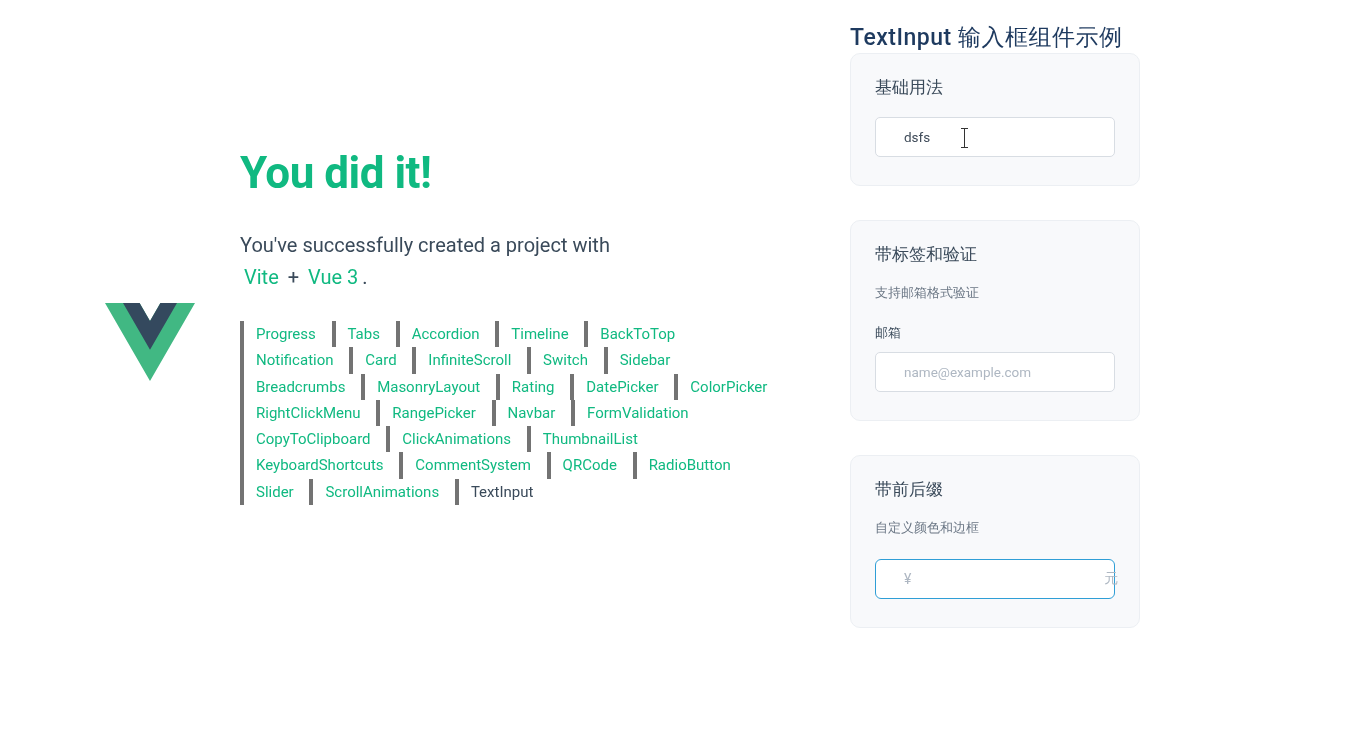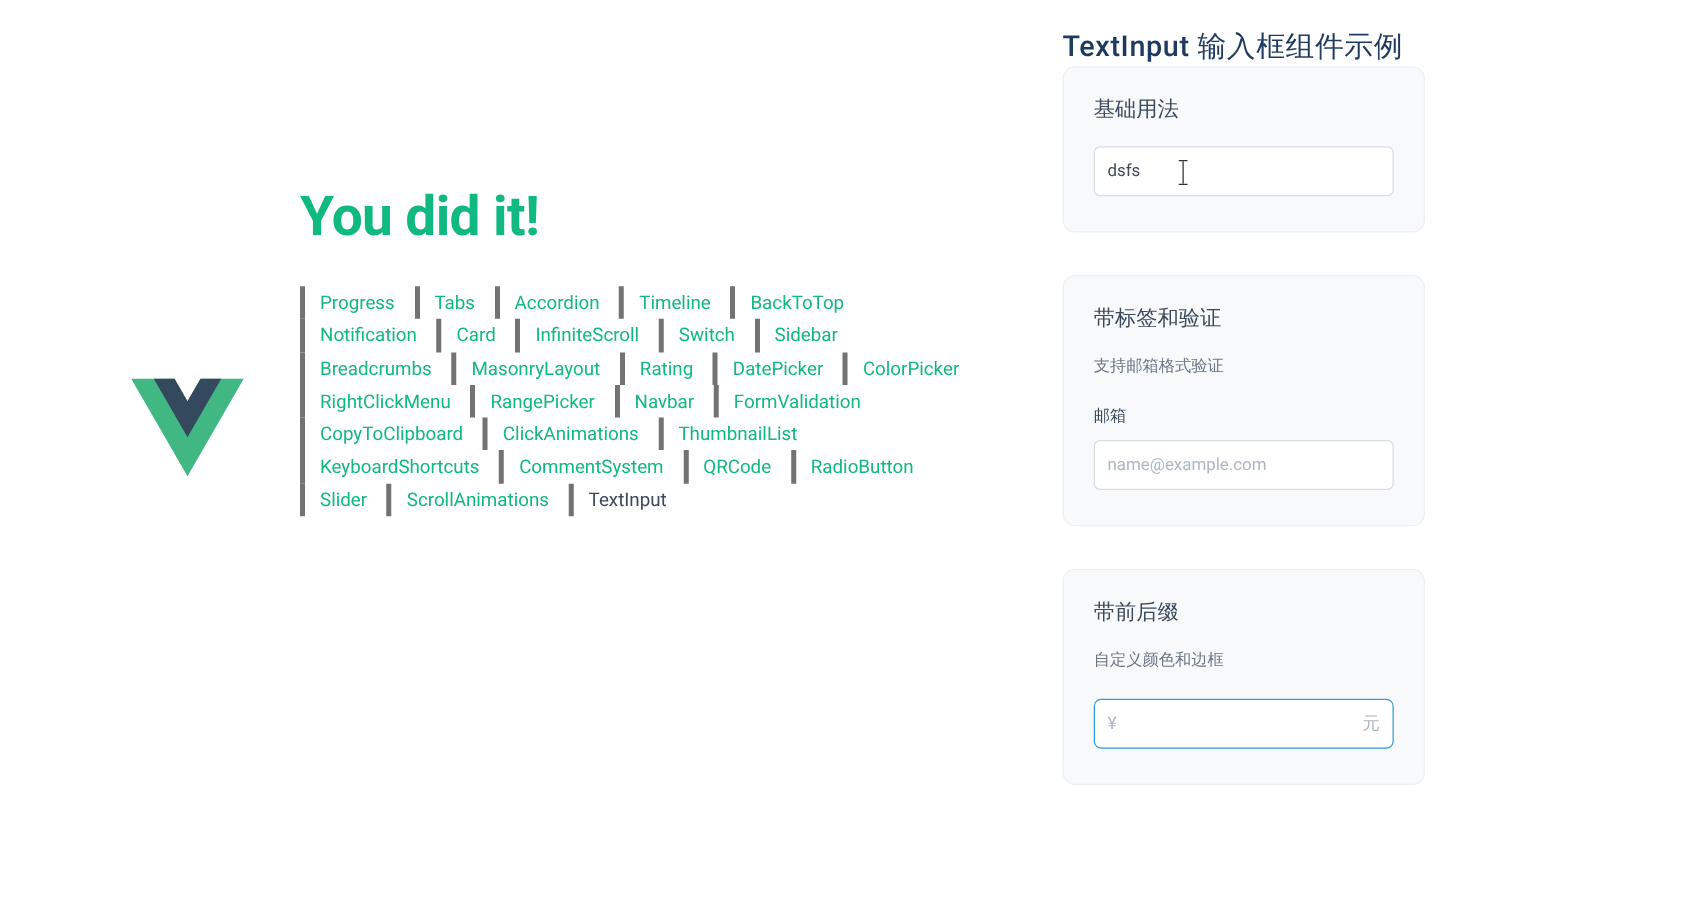--- a/index.html
+++ b/index.html
@@ -108,21 +108,21 @@
     margin-bottom: 10px;
   }
   .input-box {
     width: 100%;
     height: 40px;
     border: 1px solid #d8dde3;
     border-radius: 5px;
     background: #fff;
     display: flex;
     align-items: center;
-    padding: 0 10px;
+    padding: 0 28px;
     font-size: 13.5px;
     color: #3f4b59;
   }
   .input-box input {
     flex: 1;
     border: none;
     outline: none;
     font-size: 13.5px;
     color: #3f4b59;
     background: transparent;
@@ -168,20 +168,26 @@
     <div class="logo-wrap">
       <span class="logo">
         <svg viewBox="0 0 261.76 226.69" xmlns="http://www.w3.org/2000/svg">
           <path d="M161.096.001l-30.225 52.351L100.647.001H-.005l130.877 226.688L261.749.001z" fill="#41b883"></path>
           <path d="M161.096.001l-30.225 52.351L100.647.001H52.346l78.526 136.01L209.398.001z" fill="#34495e"></path>
         </svg>
       </span>
     </div>
     <div class="left-content">
       <h1 class="title">You did it!</h1>
+      <p class="subtitle">
+        <span>You've successfully created a project with</span><br>
+        <a class="lnk">Vite</a>
+        <span>+</span>
+        <a class="lnk">Vue 3</a><span>.</span>
+      </p>
       <div class="nav-block" id="nav-block"><span class="nav-item">Progress</span> <span class="nav-item">Tabs</span> <span class="nav-item">Accordion</span> <span class="nav-item">Timeline</span> <span class="nav-item">BackToTop</span> <span class="nav-item">Notification</span> <span class="nav-item">Card</span> <span class="nav-item">InfiniteScroll</span> <span class="nav-item">Switch</span> <span class="nav-item">Sidebar</span> <span class="nav-item">Breadcrumbs</span> <span class="nav-item">MasonryLayout</span> <span class="nav-item">Rating</span> <span class="nav-item">DatePicker</span> <span class="nav-item">ColorPicker</span> <span class="nav-item">RightClickMenu</span> <span class="nav-item">RangePicker</span> <span class="nav-item">Navbar</span> <span class="nav-item">FormValidation</span> <span class="nav-item">CopyToClipboard</span> <span class="nav-item">ClickAnimations</span> <span class="nav-item">ThumbnailList</span> <span class="nav-item">KeyboardShortcuts</span> <span class="nav-item">CommentSystem</span> <span class="nav-item">QRCode</span> <span class="nav-item">RadioButton</span> <span class="nav-item">Slider</span> <span class="nav-item">ScrollAnimations</span> <span class="nav-item current">TextInput</span> </div>
     </div>
   </div>
 
   <div class="right-col">
     <h2 class="right-title">TextInput 输入框组件示例</h2>
 
     <div class="card">
       <div class="card-title">基础用法</div>
       <div class="input-box">

